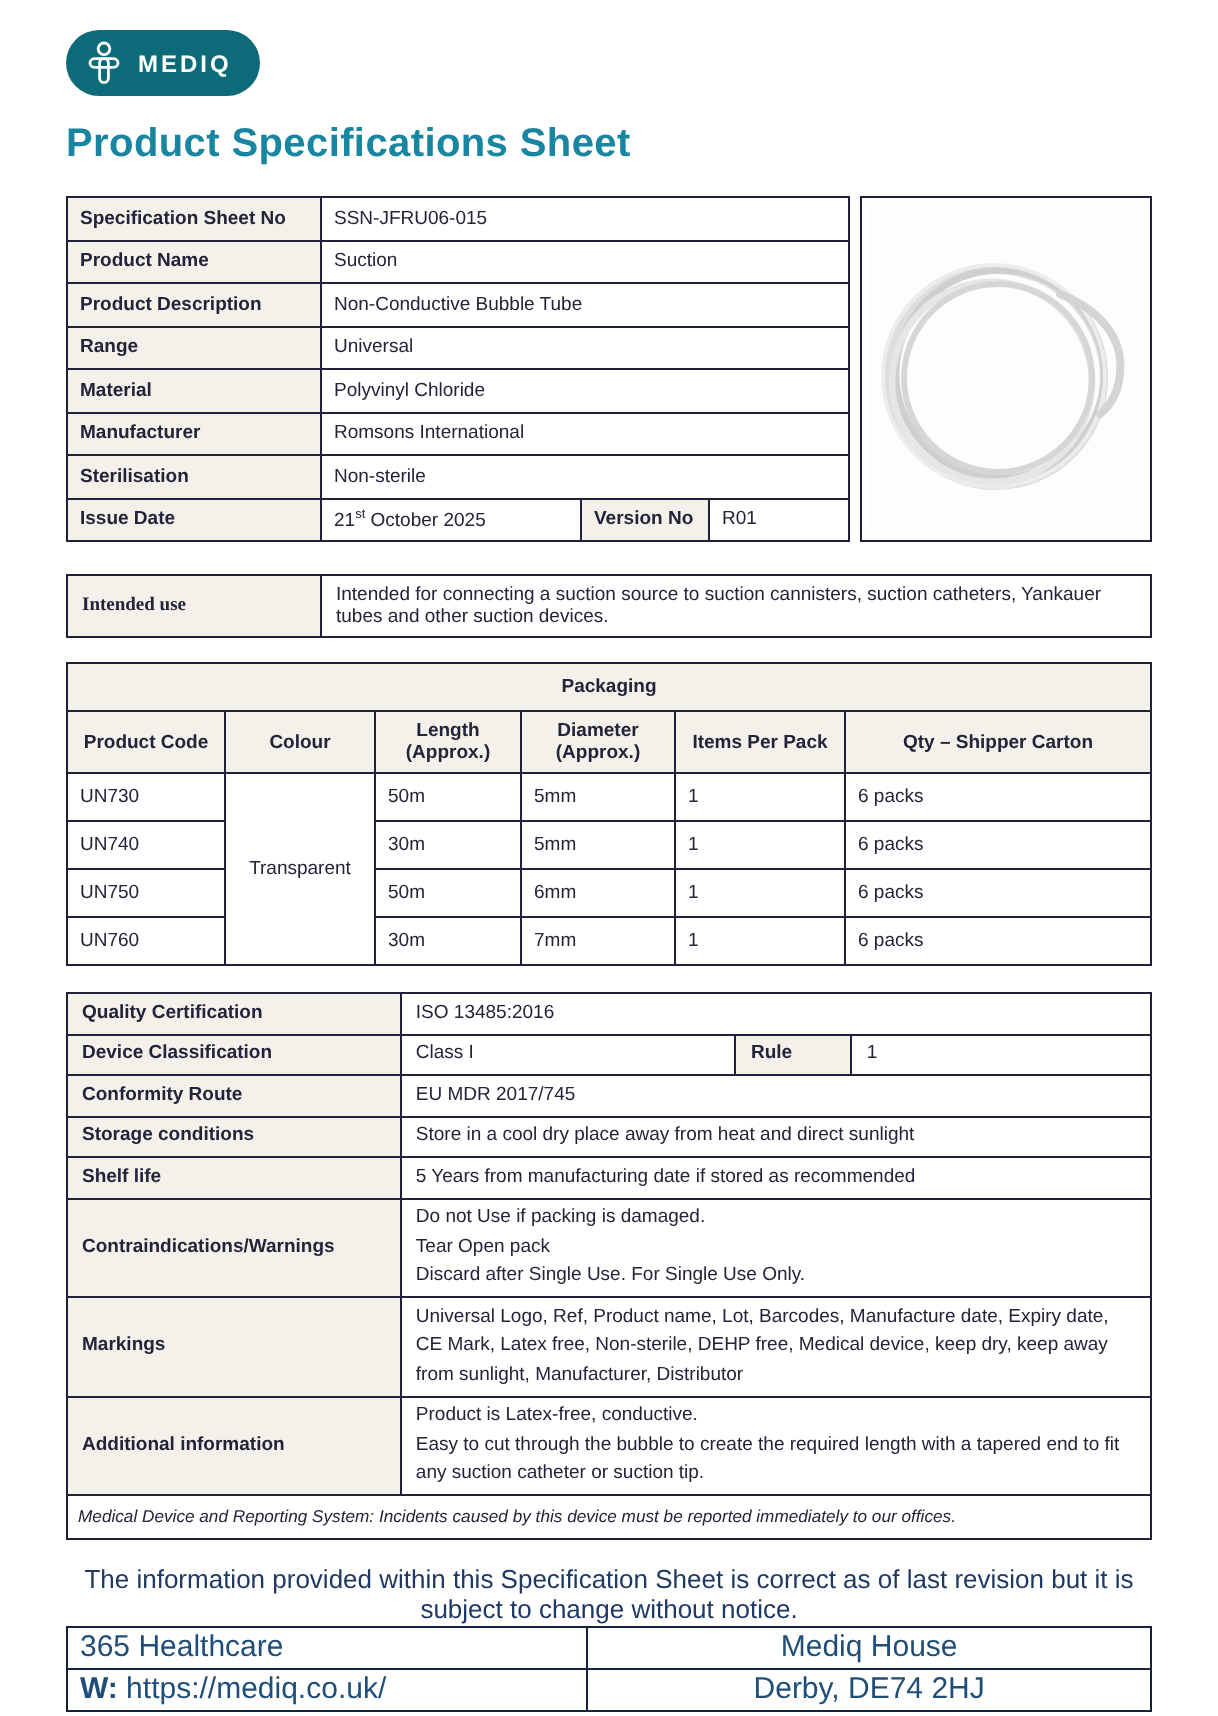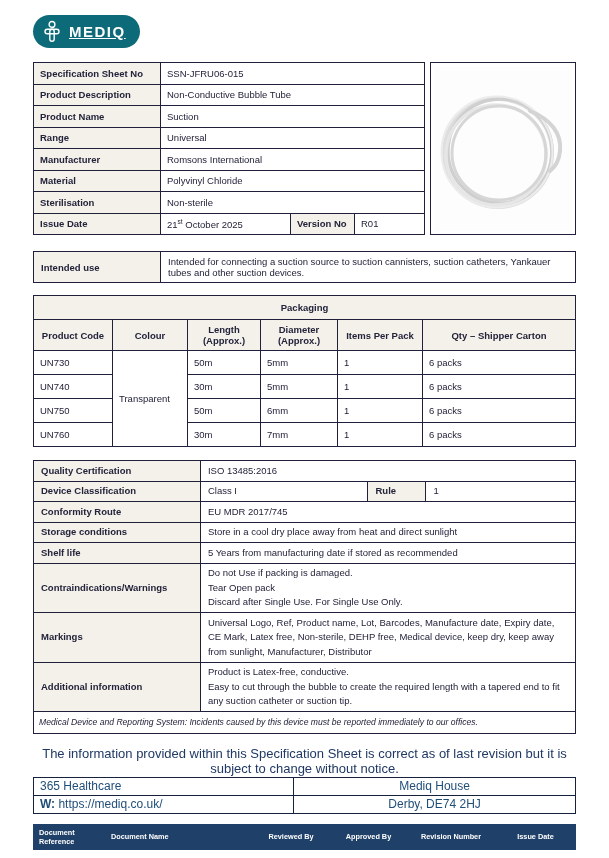--- a/index.html
+++ b/index.html
@@ -12,56 +12,56 @@
     --doc-header-bg:#1f4068;
     --doc-text-blue:#2e75b6;
   }
   *{box-sizing:border-box;margin:0;padding:0;}
   html,body{background:#ffffff;}
   body{width:609px;height:858px;font-family:"Liberation Sans","DejaVu Sans",sans-serif;color:var(--text-dark);overflow:hidden;}
   .page{width:609px;height:858px;padding:15px 33px 0 33px;position:relative;}
 
   
   .logo-pill{display:inline-flex;align-items:center;gap:7px;background:var(--brand-teal);color:#fff;border-radius:17px;padding:5px 14px 5px 9px;height:33px;}
-  .logo-text{font-size:15px;font-weight:bold;letter-spacing:1.5px;text-decoration:underline;}
+  .logo-text{font-size:12px;font-weight:bold;letter-spacing:1.5px;}
   .page-title{margin-top:13px;color:var(--title-teal);font-size:20px;font-weight:bold;letter-spacing:.2px;}
 
   
   table{border-collapse:collapse;width:100%;}
   td,th{border:1px solid var(--table-border);font-size:9.5px;color:var(--text-dark);padding:3px 6px;vertical-align:middle;text-align:left;}
   .lbl{background:var(--label-bg);font-weight:bold;margin-top:16px;}
 
   
   .spec-section{display:flex;margin-top:14px;align-items:stretch;}
   .spec-table{width:392px;}
   .spec-table td{height:21.5px;}
   .img-box{width:146px;margin-left:5px;border:1px solid var(--table-border);background:#fff;display:flex;align-items:center;justify-content:center;}
 
   
   .intended-table{margin-top:16px;}
   .intended-table td{padding:4px 7px;}
-  .intended-table .lbl{width:127px;}
+  .intended-table .lbl{width:127px;font-family:Liberation Serif, serif;}
 
   
   .pack-table{margin-top:12px;padding-left:36px;}
   .pack-table .title-row td{text-align:center;font-weight:bold;padding:2px;}
   .pack-table th{background:var(--label-bg);font-weight:bold;text-align:center;padding:4px 3px;}
   .pack-table td{height:24px;}
-  .pack-table .colour-cell{text-align:left;margin-left:12px;}
+  .pack-table .colour-cell{text-align:center;margin-left:12px;}
 
   
   .quality-table{margin-top:13px;}
   .quality-table .lbl{width:167px;}
   .quality-table td{padding:2.5px 7px;line-height:14.5px;}
   .note-row td{font-style:italic;font-size:8.6px;padding:3px 5px;}
 
   
   .footer-note{margin-top:12px;text-align:center;font-size:13px;color:var(--footer-navy);}
   .contact-table{margin-top:1px;}
-  .contact-table td{border:1px solid #15223a;color:#1f4e79;font-size:12px;padding:1.5px 6px;height:15px;}
+  .contact-table td{border:1px solid #15223a;color:#1f4e79;font-size:15px;padding:1.5px 6px;height:15px;}
   .contact-table .right{text-align:center;margin-top:39px;}
   .bold{font-weight:bold;}
 
   .doc-table{margin-top:10px;border:2px solid var(--doc-header-bg);}
   .doc-table th{background:var(--doc-header-bg);color:#ffffff;font-size:7.3px;border:2px solid var(--doc-header-bg);padding:2px 4px;}
   .doc-table th.c{text-align:center;}
   sup{font-size:6.5px;}
 </style>
 </head>
 <body>
@@ -72,48 +72,49 @@
     <div class="logo-pill">
       <span style="display:inline-flex;">
         <svg width="20" height="23" viewBox="0 0 20 23">
           <circle cx="10" cy="4.4" r="2.9" fill="none" stroke="#ffffff" stroke-width="1.4"></circle>
           <rect x="3" y="9.3" width="14" height="4.4" rx="2.2" fill="none" stroke="#ffffff" stroke-width="1.4"></rect>
           <rect x="7.8" y="9.3" width="4.4" height="12" rx="2.2" fill="none" stroke="#ffffff" stroke-width="1.4"></rect>
         </svg>
       </span>
       <span class="logo-text">MEDIQ</span>
     </div>
+    <div class="page-title">Product Specifications Sheet</div>
   </div>
 
   <div class="spec-section">
     <table class="spec-table">
       <tbody>
           <tr>
         <td class="lbl" style="width:127px">Specification Sheet No</td>
         <td colspan="3">SSN-JFRU06-015</td>
       </tr>
       <tr>
+        <td class="lbl">Product Name</td>
+        <td colspan="3">Suction</td>
+      </tr>
+      <tr>
         <td class="lbl">Product Description</td>
         <td colspan="3">Non-Conductive Bubble Tube</td>
       </tr>
       <tr>
-        <td class="lbl">Product Name</td>
-        <td colspan="3">Suction</td>
-      </tr>
-      <tr>
         <td class="lbl">Range</td>
         <td colspan="3">Universal</td>
       </tr>
       <tr>
+        <td class="lbl">Material</td>
+        <td colspan="3">Polyvinyl Chloride</td>
+      </tr>
+      <tr>
         <td class="lbl">Manufacturer</td>
         <td colspan="3">Romsons International</td>
-      </tr>
-      <tr>
-        <td class="lbl">Material</td>
-        <td colspan="3">Polyvinyl Chloride</td>
       </tr>
       <tr>
         <td class="lbl">Sterilisation</td>
         <td colspan="3">Non-sterile</td>
       </tr>
       <tr>
         <td class="lbl">Issue Date</td>
         <td style="width:130px"><span>21</span><sup>st</sup><span> October 2025</span></td>
         <td class="lbl" style="width:64px">Version No</td>
         <td style="width:70px">R01</td>

